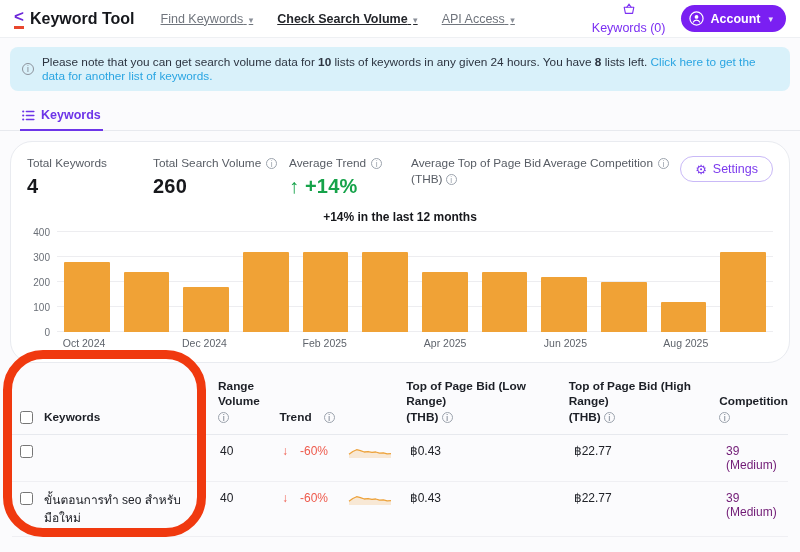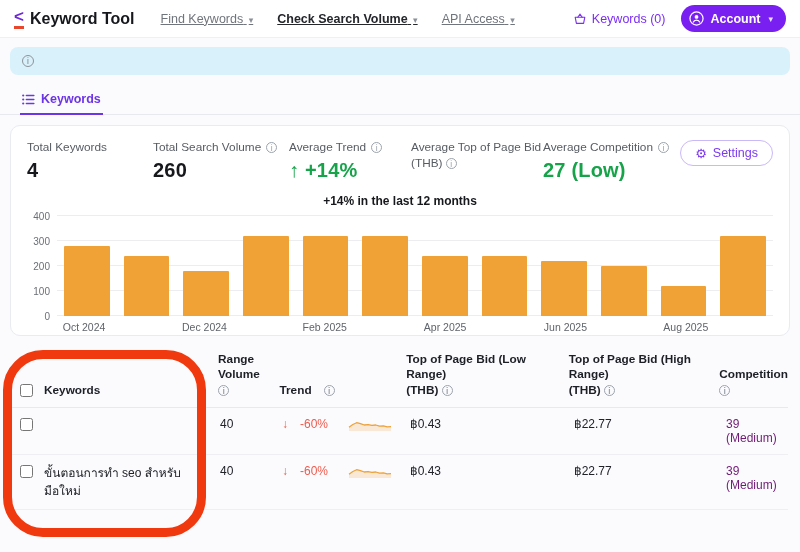--- a/index.html
+++ b/index.html
@@ -14,42 +14,42 @@
     border-bottom:1px solid #eef0f3; padding:0 14px; }
   .brand { display:flex; align-items:center; gap:6px; font-weight:bold;
     font-size:16px; color:#15171c; }
   .logo-glyph { color:#6d28d9; font-weight:800; font-size:17px; line-height:1;
     border-bottom:3px solid #e8472e; padding-bottom:1px; }
   .nav-items { display:flex; gap:24px; margin-left:26px; font-size:12.5px; color:#70757d; }
   .nav-item { cursor:pointer; white-space:nowrap;text-decoration:underline; }
   .nav-item.active { color:#24262b; font-weight:700; }
   .chev { font-size:9px; color:#8a8f98; margin-left:2px; }
   .nav-right { margin-left:auto; display:flex; align-items:center; gap:16px; }
-  .kw-count { color:#7b2ff2; font-size:12.5px; display:flex; gap:5px; align-items:center; }
+  .kw-count { color:#7b2ff2; font-size:12.5px; display:flex; gap:5px; align-items:center;flex-direction:column; }
   .account-btn { background:#7a1ff2; color:#fff; border:none; border-radius:15px;
     height:27px; padding:0 13px 0 8px; font-size:12.5px; font-weight:700;
     display:flex; align-items:center; gap:6px; font-family:inherit; }
   .account-btn .chev { color:#e8defc; }
   
   .notice { margin:9px 10px; background:#d9f1fa; border-radius:8px; padding:8px 12px;
     font-size:11.8px; color:#2c3440; display:flex; gap:8px; align-items:center; }
   .notice .link { color:#2aa5e2; cursor:pointer; }
   .notice b { font-weight:700; }
   .info-i { display:inline-block; width:12px; height:12px; border:1px solid #8d939c;
     border-radius:50%; color:#7c828b; font-size:8.5px; line-height:11px; text-align:center;
     font-style:normal; flex:0 0 auto; }
   .info-i.sm { width:11px; height:11px; line-height:10px; border-color:#9ca3ad; color:#9ca3ad; }
   
   .tabs { display:flex; padding:0 20px; border-bottom:1px solid #e7e9ee; }
   .tab { display:flex; align-items:center; gap:6px; color:#6d35e8; font-size:12.5px;
     font-weight:700; padding:8px 2px 7px; border-bottom:2px solid #6d35e8;
     margin-bottom:-1px; cursor:pointer; }
   
-  .card { margin:10px; background:#fff; border:1px solid #e9ebf0; border-radius:10px;
-    padding:14px 16px 0; }
+  .card { margin:10px; background:#fff; border:1px solid #e9ebf0; border-radius:22px;
+    padding:14px 16px 11px; }
   .stats { display:flex; align-items:flex-start; }
   .stat-label { font-size:11.8px; color:#575c64; display:flex; align-items:center;
     gap:5px; line-height:1.35; }
   .stat-value { font-size:20px; font-weight:700; color:#17181c; margin-top:3px; letter-spacing:.2px; }
   .green { color:#16a34a !important; }
   .settings-btn { margin-left:auto; border:1px solid #c9b9f7; color:#7c3aed; background:#fff;
     border-radius:16px; padding:5px 14px; font-size:12.5px; display:flex; gap:6px;
     align-items:center; font-family:inherit; font-weight:400; }
   .gear-glyph { font-size:13px; line-height:1; }
   
@@ -128,20 +128,28 @@
         <path d="M4.3 12.3c.8-1.8 2.2-2.6 3.7-2.6s2.9.8 3.7 2.6" fill="none" stroke="#fff" stroke-width="1.3"></path>
       </svg>
       <span>Account</span>
       <span class="chev">▾</span>
     </button>
   </div>
 </div>
 
 <div class="notice">
   <span class="info-i">i</span>
+  <span>
+    <span>Please note that you can get search volume data for</span>
+    <b>10</b>
+    <span>lists of keywords in any given 24 hours. You have</span>
+    <b>8</b>
+    <span>lists left.</span>
+    <span class="link">Click here to get the data for another list of keywords.</span>
+  </span>
 </div>
 
 <div class="tabs">
   <div class="tab">
     <svg class="icon-svg" width="13" height="11" viewBox="0 0 13 11">
       <circle cx="1.2" cy="1.5" r="1.1" fill="#6d35e8"></circle>
         <rect x="3.6" y=".7" width="9" height="1.6" rx=".8" fill="#6d35e8"></rect>
       <circle cx="1.2" cy="5.5" r="1.1" fill="#6d35e8"></circle>
         <rect x="3.6" y="4.7" width="9" height="1.6" rx=".8" fill="#6d35e8"></rect>
       <circle cx="1.2" cy="9.5" r="1.1" fill="#6d35e8"></circle>
@@ -181,21 +189,20 @@
         <span>Average Top of Page Bid</span><br>
         <span>(THB)</span>
         <span class="info-i sm">i</span>
       </div>
     </div>
     <div class="stat">
       <div class="stat-label">
         <span>Average Competition</span>
         <span class="info-i sm">i</span>
       </div>
-      <div class="stat-value green">27 (Low)</div>
     </div>
     <button class="settings-btn">
       <span class="gear-glyph">⚙</span>
       <span>Settings</span>
     </button>
   </div>
 
   <div class="chart-title">+14% in the last 12 months</div>
   <div class="chart">
     <div class="y-axis">

